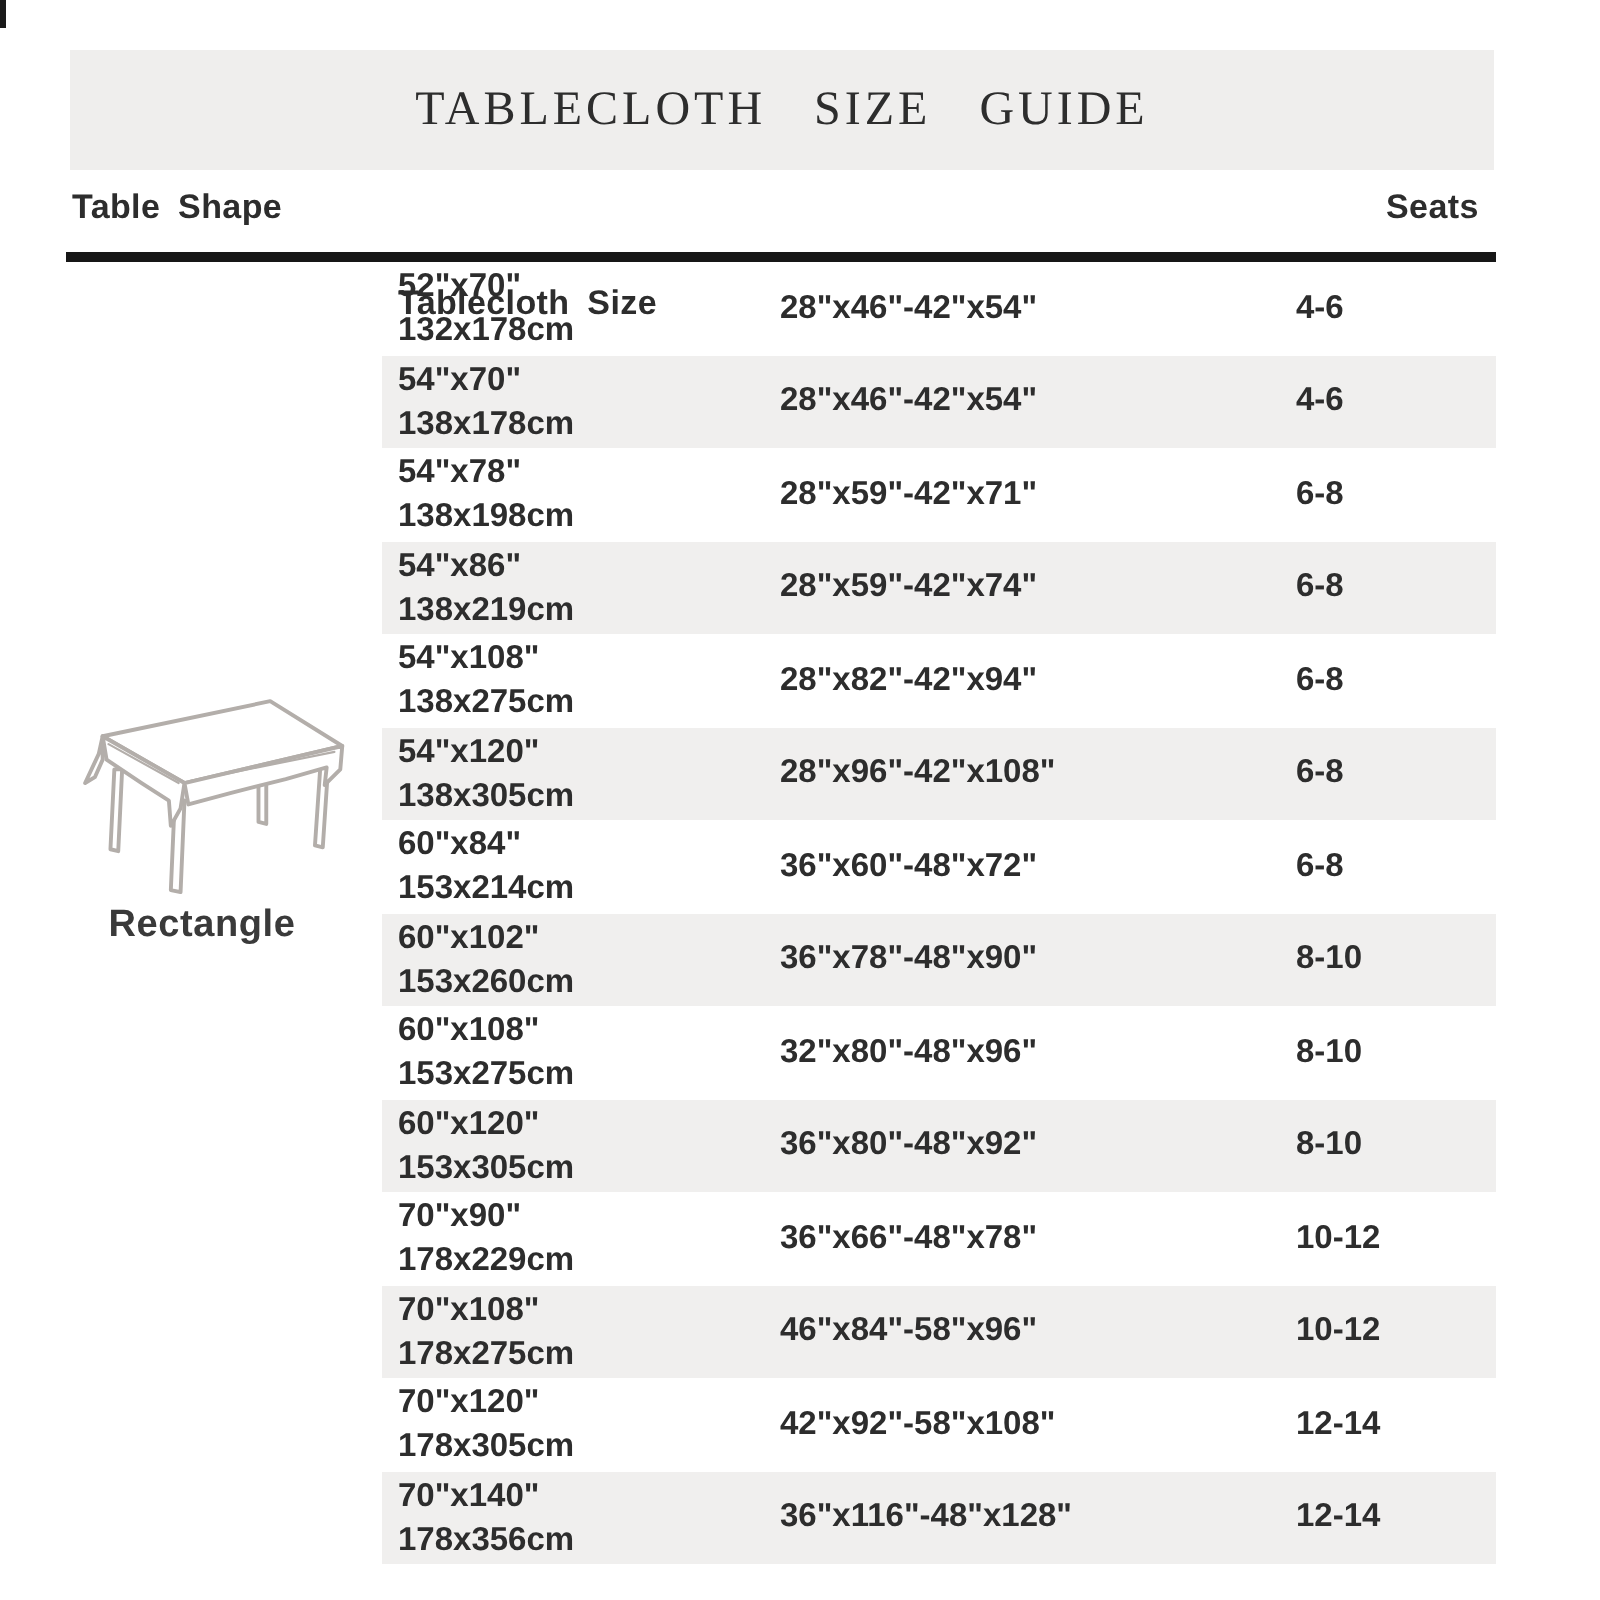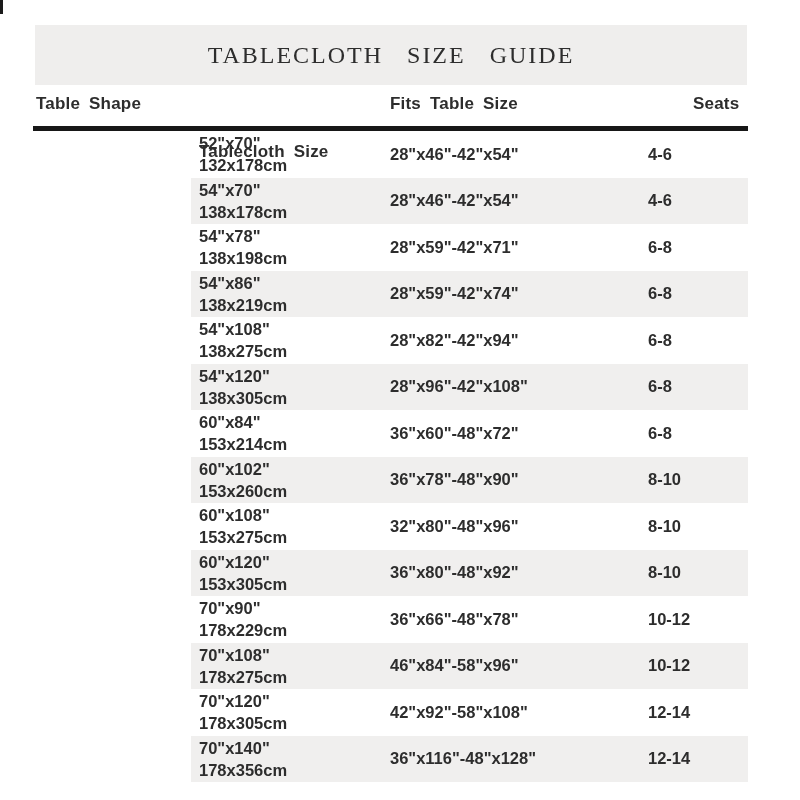--- a/index.html
+++ b/index.html
@@ -50,21 +50,20 @@
 <div class="page">
 
   <div class="corner-mark"></div>
 
   <div class="title-band">
     <h1 class="title">TABLECLOTH  SIZE  GUIDE</h1>
   </div>
 
   <span class="col-h h-shape">Table Shape</span>
   <span class="col-h h-size">Tablecloth Size</span>
-  <span class="col-h h-fits">Fits Table Size</span>
   <span class="col-h h-seats">Seats</span>
 
   <div class="header-rule"></div>
 
   <div class="rows" id="rows">
   <div class="row">
     <div class="band"></div>
     <div class="cell size">
       <div class="line-in">52"x70"</div>
       <div class="line-cm">132x178cm</div>
@@ -197,14 +196,37 @@
     <div class="band"></div>
     <div class="cell size">
       <div class="line-in">70"x140"</div>
       <div class="line-cm">178x356cm</div>
     </div>
     <div class="cell fits">36"x116"-48"x128"</div>
     <div class="cell seats">12-14</div>
   </div>
 </div>
 
+  <div class="shape-figure">
+    <svg class="table-art" viewBox="0 0 150 115" aria-hidden="true">
+      <g stroke="#b3aeaa" stroke-width="2" fill="#ffffff" stroke-linejoin="round" stroke-linecap="round">
+
+        <path d="M30,50 L34,50 L32,92 L28,91 Z"></path>
+        <path d="M61,66 L66,66 L64,113 L59,112 Z"></path>
+        <path d="M104,55 L108,55 L108,78 L104,77 Z"></path>
+        <path d="M136,45 L140,45 L137,90 L133,89 Z"></path>
+
+        <polygon points="24,33 110,15 147,38 66,57"></polygon>
+
+        <path d="M24,33 L22,42 L15,57 L20,54 L24,45 Z"></path>
+
+        <path d="M24,33 L26,45 L44,57 L58,66 L59,79 L64,70 L66,57 Z"></path>
+
+        <path d="M66,57 L68,68 L90,62 L118,55 L139,49 L138,58 L146,50 L147,38 Z"></path>
+
+        <path d="M27,37 L63,57" stroke-width="1.1" fill="none"></path>
+        <path d="M69,56 L143,41" stroke-width="1.1" fill="none"></path>
+      </g>
+    </svg>
+    <div class="shape-label">Rectangle</div>
+  </div>
 
 </div>
 
 </body></html>

